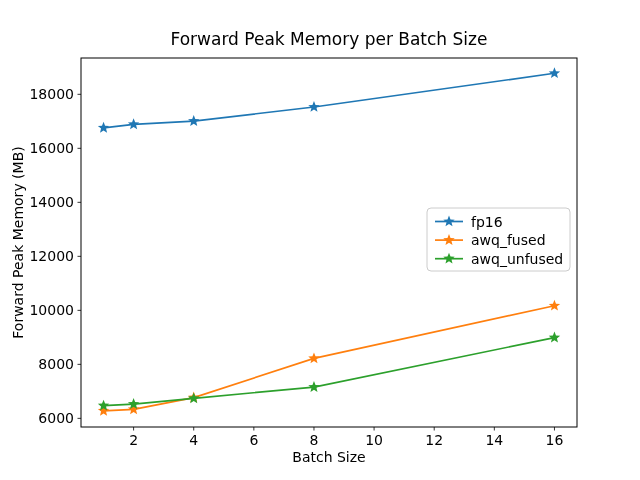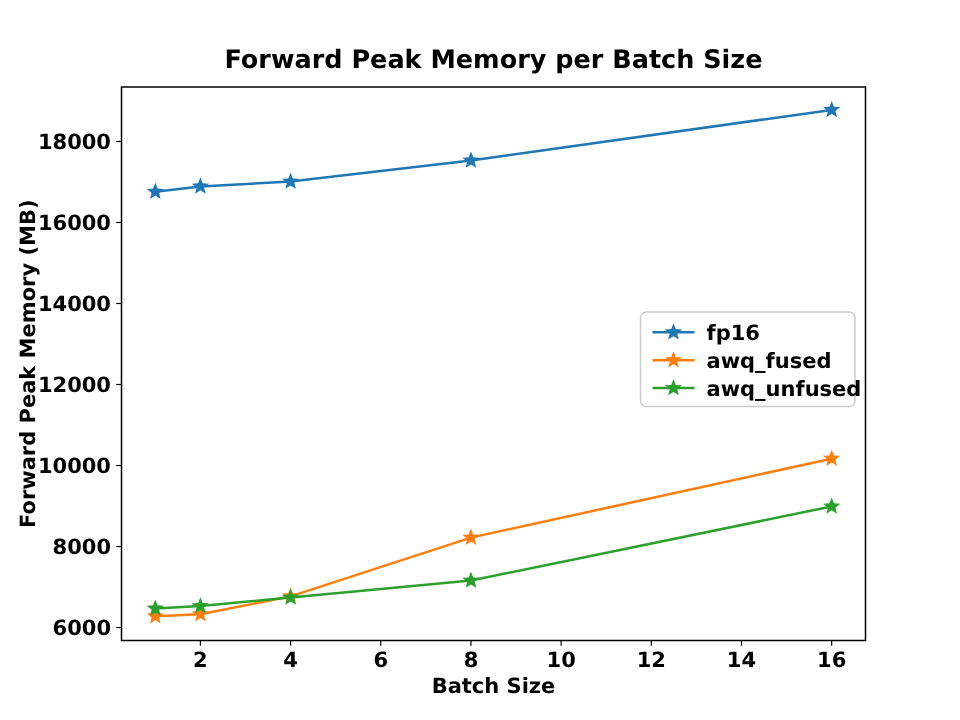--- a/index.html
+++ b/index.html
@@ -9,21 +9,20 @@
     width: 640px;
     height: 480px;
     font-family: "DejaVu Sans", "Liberation Sans", sans-serif;
   }
   .fig {
     position: relative;
     width: 640px;
     height: 480px;
     background: #ffffff;
     overflow: hidden;
-    font-weight: bold;
   }
   svg text {
     fill: #000000;
     font-family: "DejaVu Sans", "Liberation Sans", sans-serif;
   }
 </style>
 </head>
 <body>
 
 <div class="fig">

